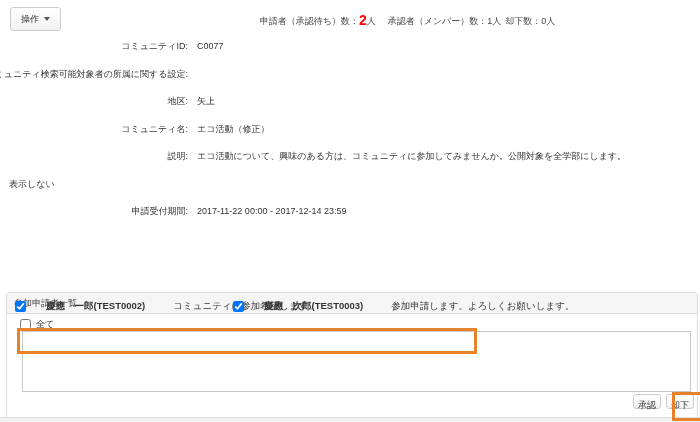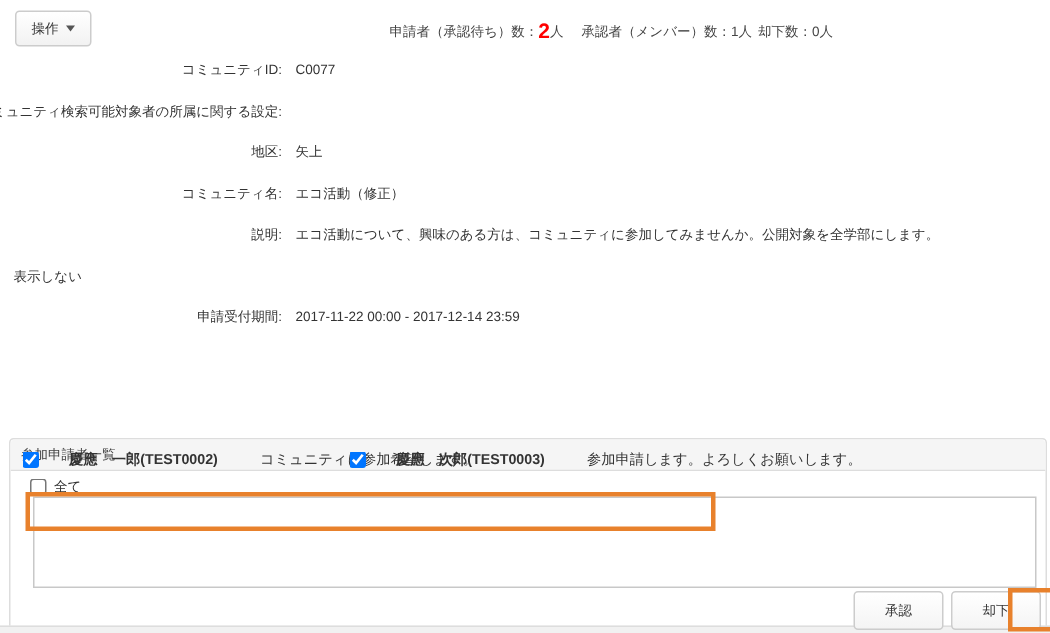--- a/index.html
+++ b/index.html
@@ -81,21 +81,21 @@
   .applicant-item.second { left:226px; }
   .applicant-name { font-weight:bold; }
   .applicant-msg { margin-left:8px; }
   input[type="checkbox"] { width:11px; height:11px; margin:0; cursor:pointer; }
 
   .panel-buttons {
     position:absolute; right:3px; top:101px;
     display:flex; gap:5px; z-index:2;
   }
   .sm-btn {
-    height:26px; padding:0 20px; font-size:9px; line-height:20px;
+    height:15px; padding:0 4px; font-size:9px; line-height:20px;
     background:linear-gradient(#ffffff,#f4f4f4);
     border:1px solid var(--btn-border); border-radius:3px;
     color:var(--text); cursor:pointer;
   }
 
   
   .annot { position:absolute; border:3px solid var(--annot); background:transparent; pointer-events:none; z-index:10; }
   .annot-applicants { left:17px; top:328px; width:460px; height:26px; }
   .annot-reject { left:672px; top:392px; width:31px; height:29px; }
 

